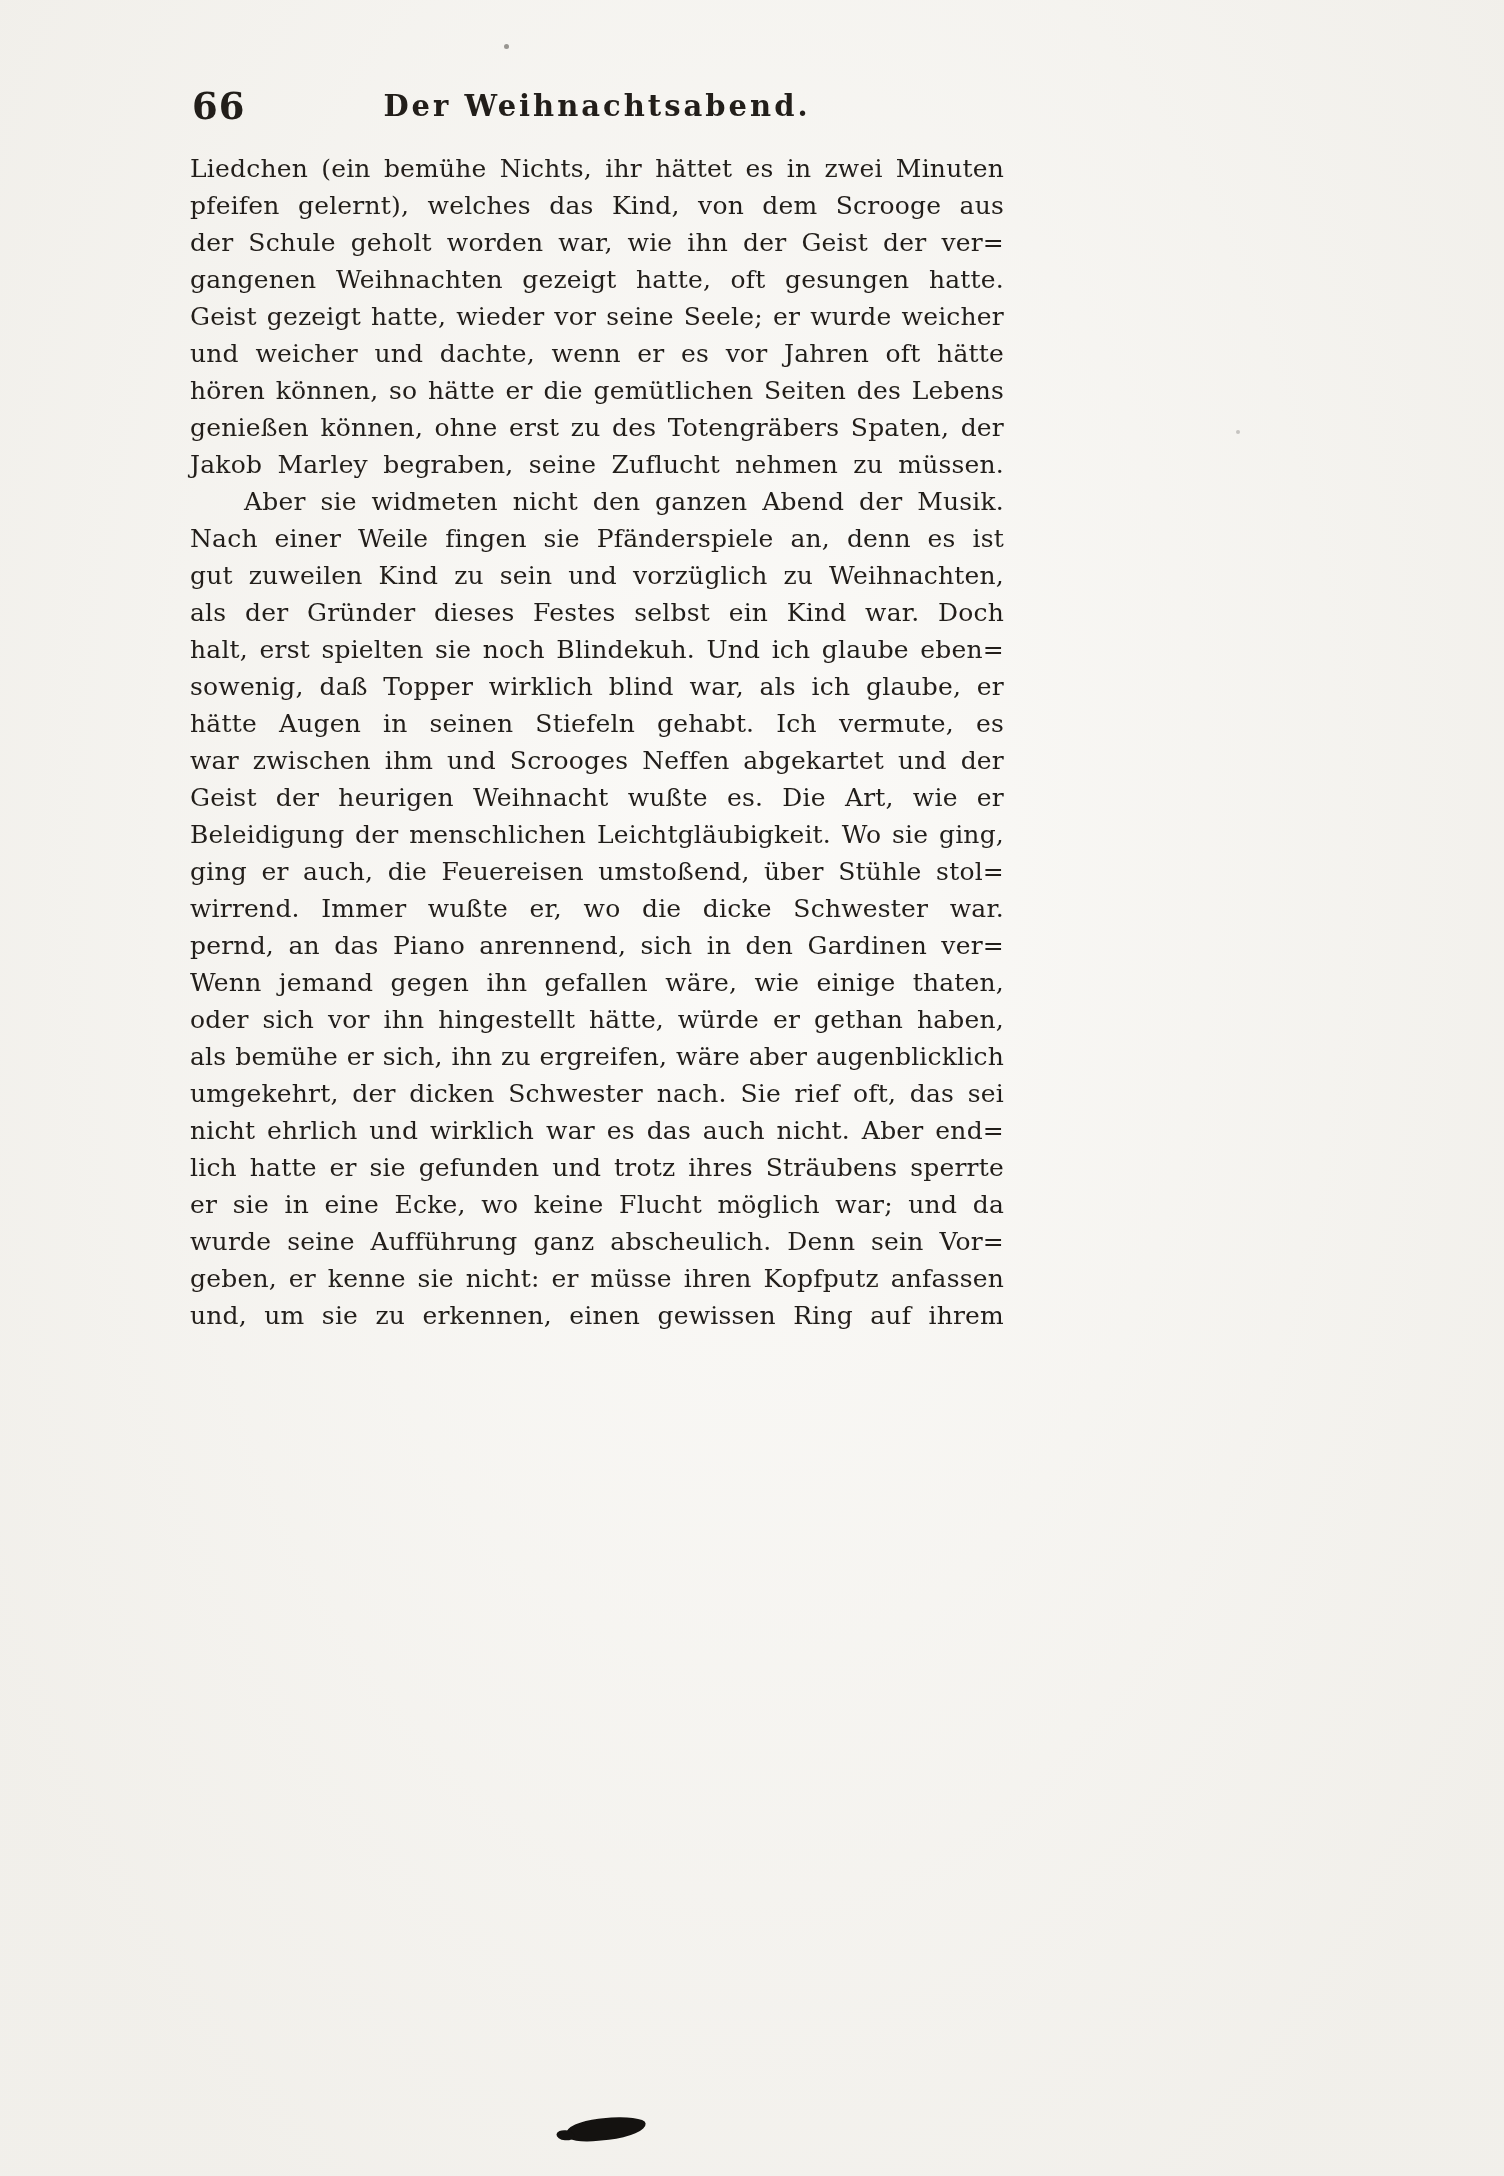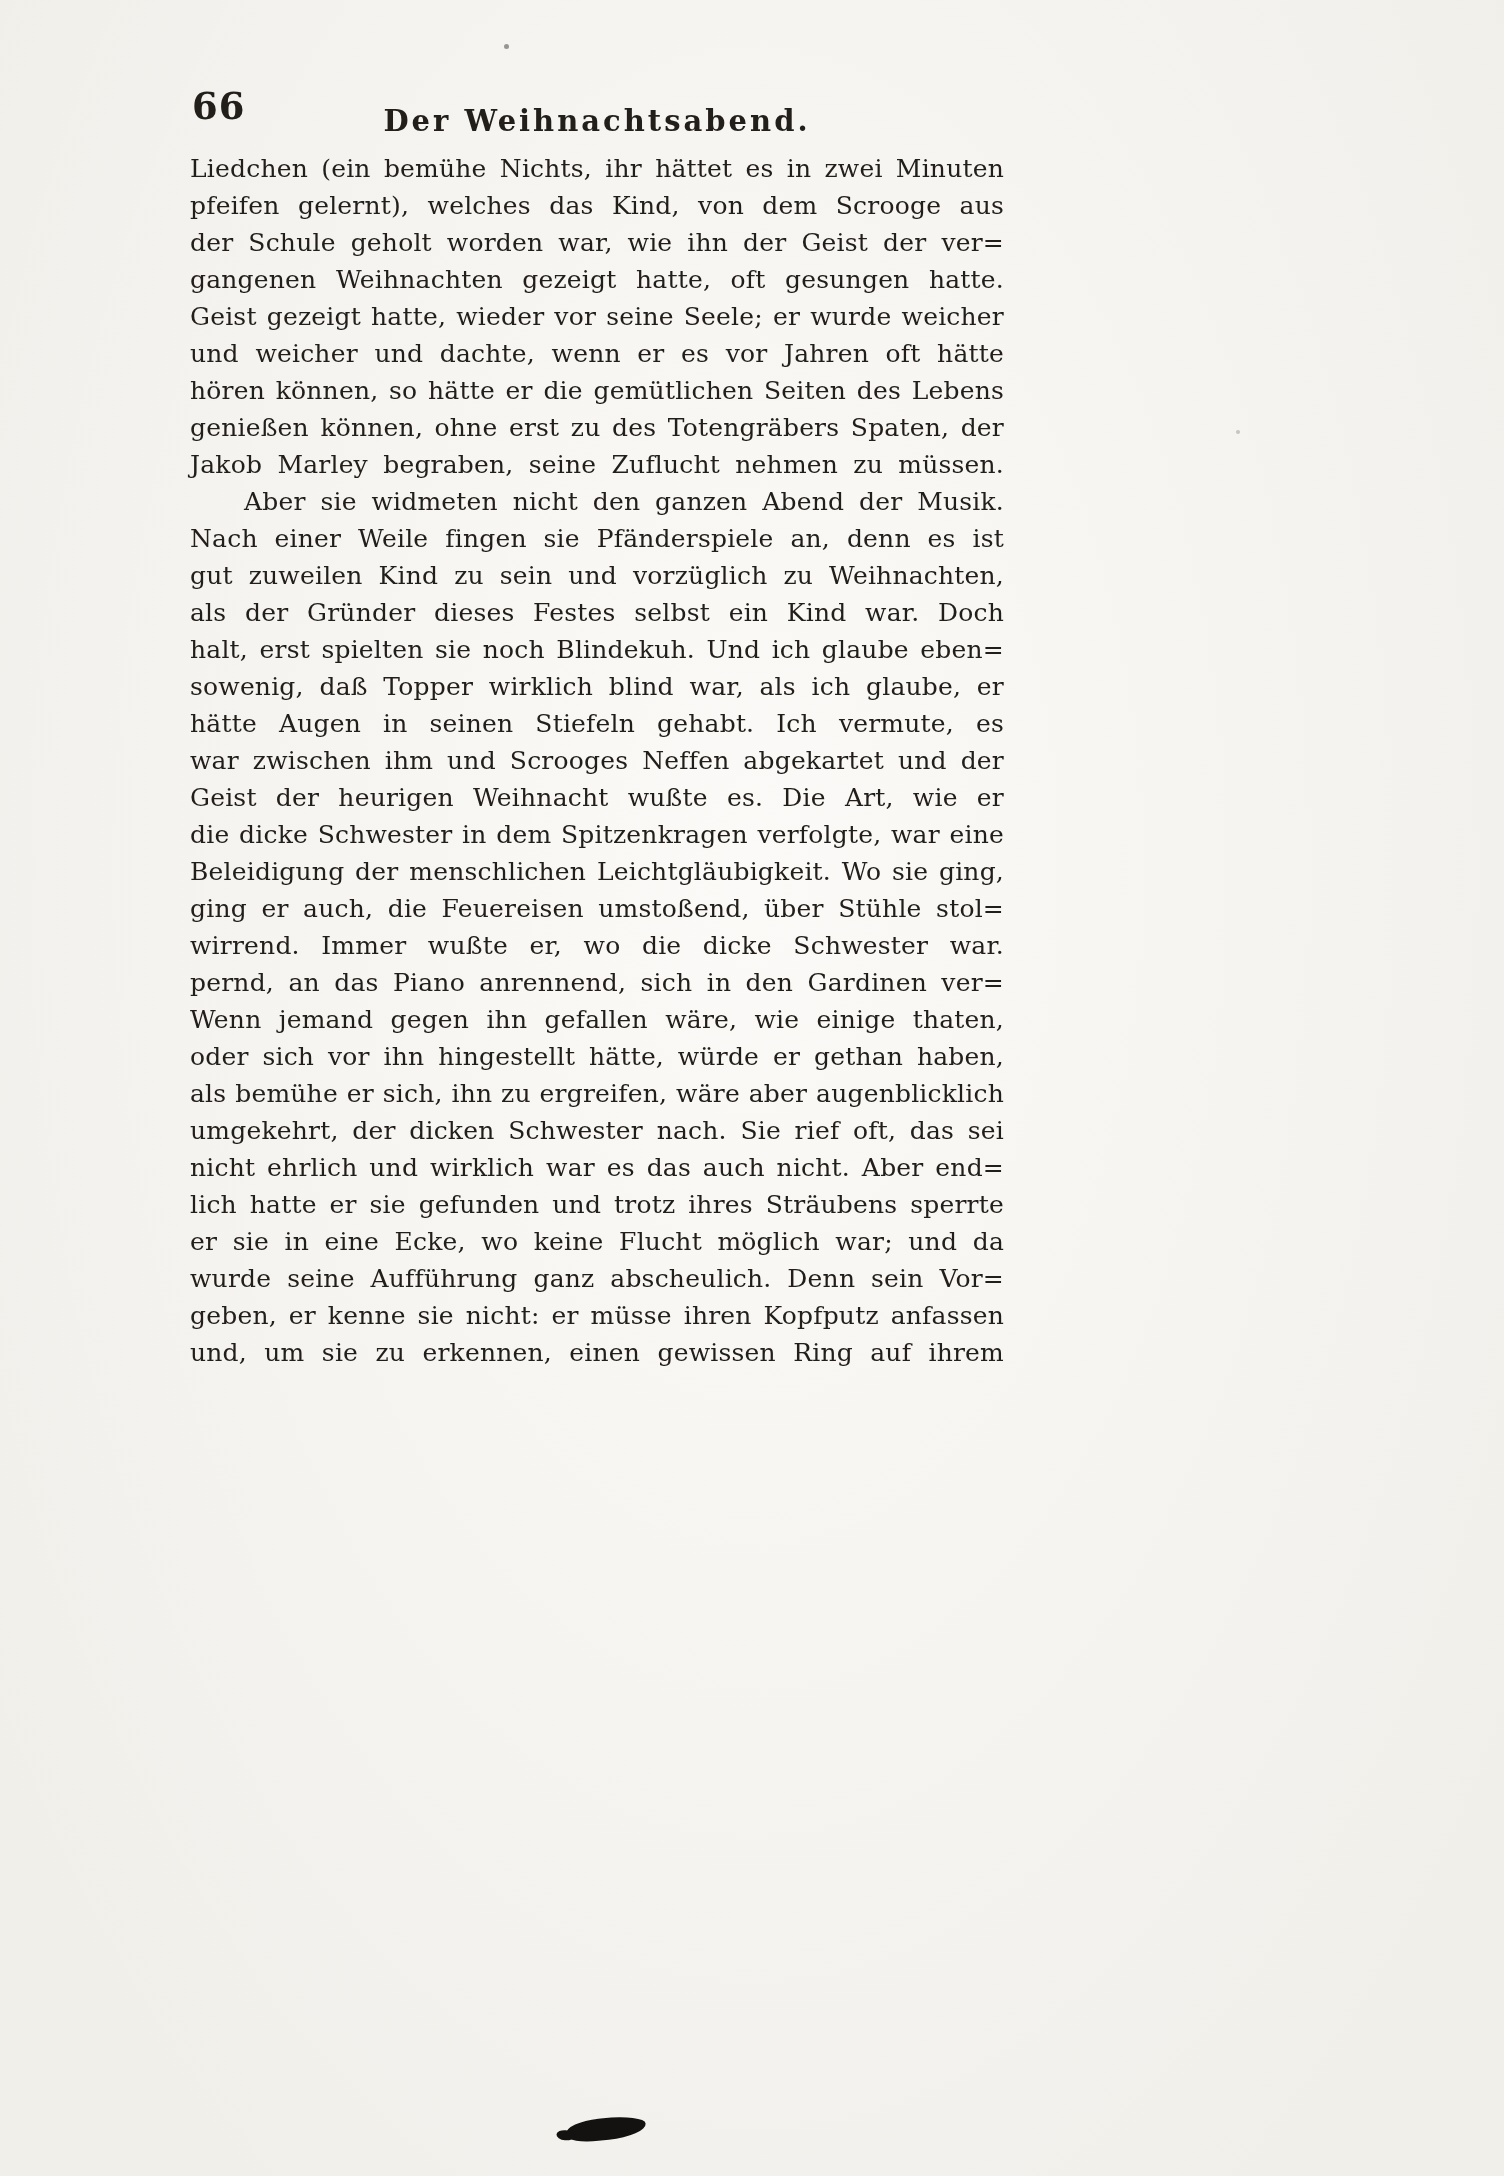--- a/index.html
+++ b/index.html
@@ -33,21 +33,21 @@
     position: absolute;
     left: 2px;
     top: 0;
     font-size: 37px;
     font-weight: bold;
     letter-spacing: 1px;
   }
   .running-title {
     position: absolute;
     left: 0;
-    top: 20px;
+    top: 5px;
     width: 100%;
     text-align: center;
     font-size: 29px;
     font-weight: bold;
     letter-spacing: 3px;
   }
   .text-block {
     position: absolute;
     left: 190px;
     top: 150px;
@@ -116,21 +116,20 @@
       <div class="line">Jakob Marley begraben, seine Zuflucht nehmen zu müssen.</div>
       <div class="line indent">Aber sie widmeten nicht den ganzen Abend der Musik.</div>
       <div class="line">Nach einer Weile fingen sie Pfänderspiele an, denn es ist</div>
       <div class="line">gut zuweilen Kind zu sein und vorzüglich zu Weihnachten,</div>
       <div class="line">als der Gründer dieses Festes selbst ein Kind war. Doch</div>
       <div class="line">halt, erst spielten sie noch Blindekuh. Und ich glaube eben=</div>
       <div class="line">sowenig, daß Topper wirklich blind war, als ich glaube, er</div>
       <div class="line">hätte Augen in seinen Stiefeln gehabt. Ich vermute, es</div>
       <div class="line">war zwischen ihm und Scrooges Neffen abgekartet und der</div>
       <div class="line">Geist der heurigen Weihnacht wußte es. Die Art, wie er</div>
-      <div class="line">die dicke Schwester in dem Spitzenkragen verfolgte, war eine</div>
       <div class="line">Beleidigung der menschlichen Leichtgläubigkeit. Wo sie ging,</div>
       <div class="line">ging er auch, die Feuereisen umstoßend, über Stühle stol=</div>
       <div class="line">wirrend. Immer wußte er, wo die dicke Schwester war.</div>
       <div class="line">pernd, an das Piano anrennend, sich in den Gardinen ver=</div>
       <div class="line">Wenn jemand gegen ihn gefallen wäre, wie einige thaten,</div>
       <div class="line">oder sich vor ihn hingestellt hätte, würde er gethan haben,</div>
       <div class="line">als bemühe er sich, ihn zu ergreifen, wäre aber augenblicklich</div>
       <div class="line">umgekehrt, der dicken Schwester nach. Sie rief oft, das sei</div>
       <div class="line">nicht ehrlich und wirklich war es das auch nicht. Aber end=</div>
       <div class="line">lich hatte er sie gefunden und trotz ihres Sträubens sperrte</div>

